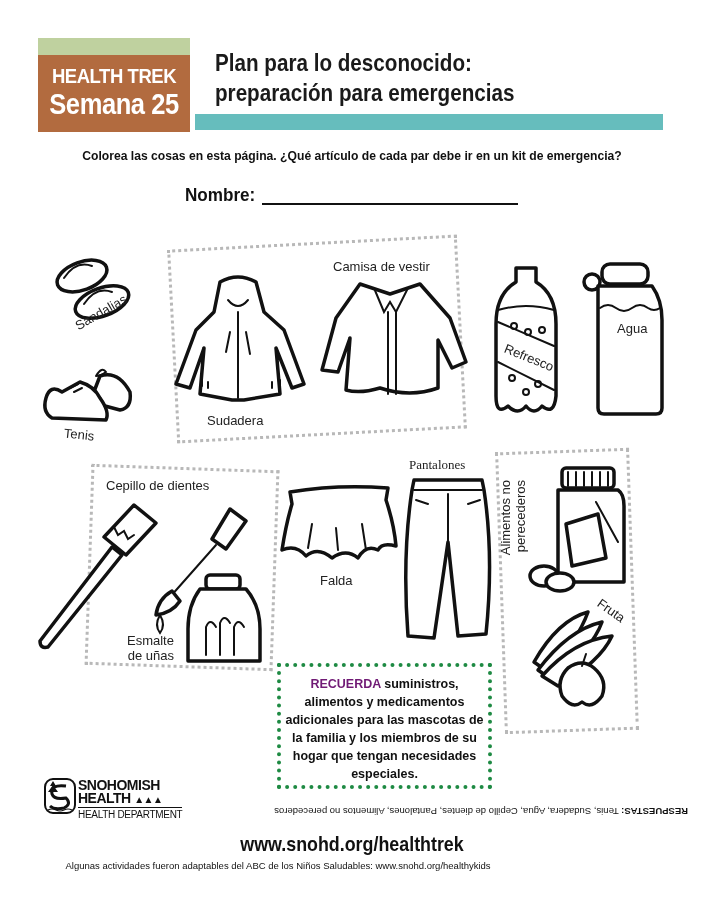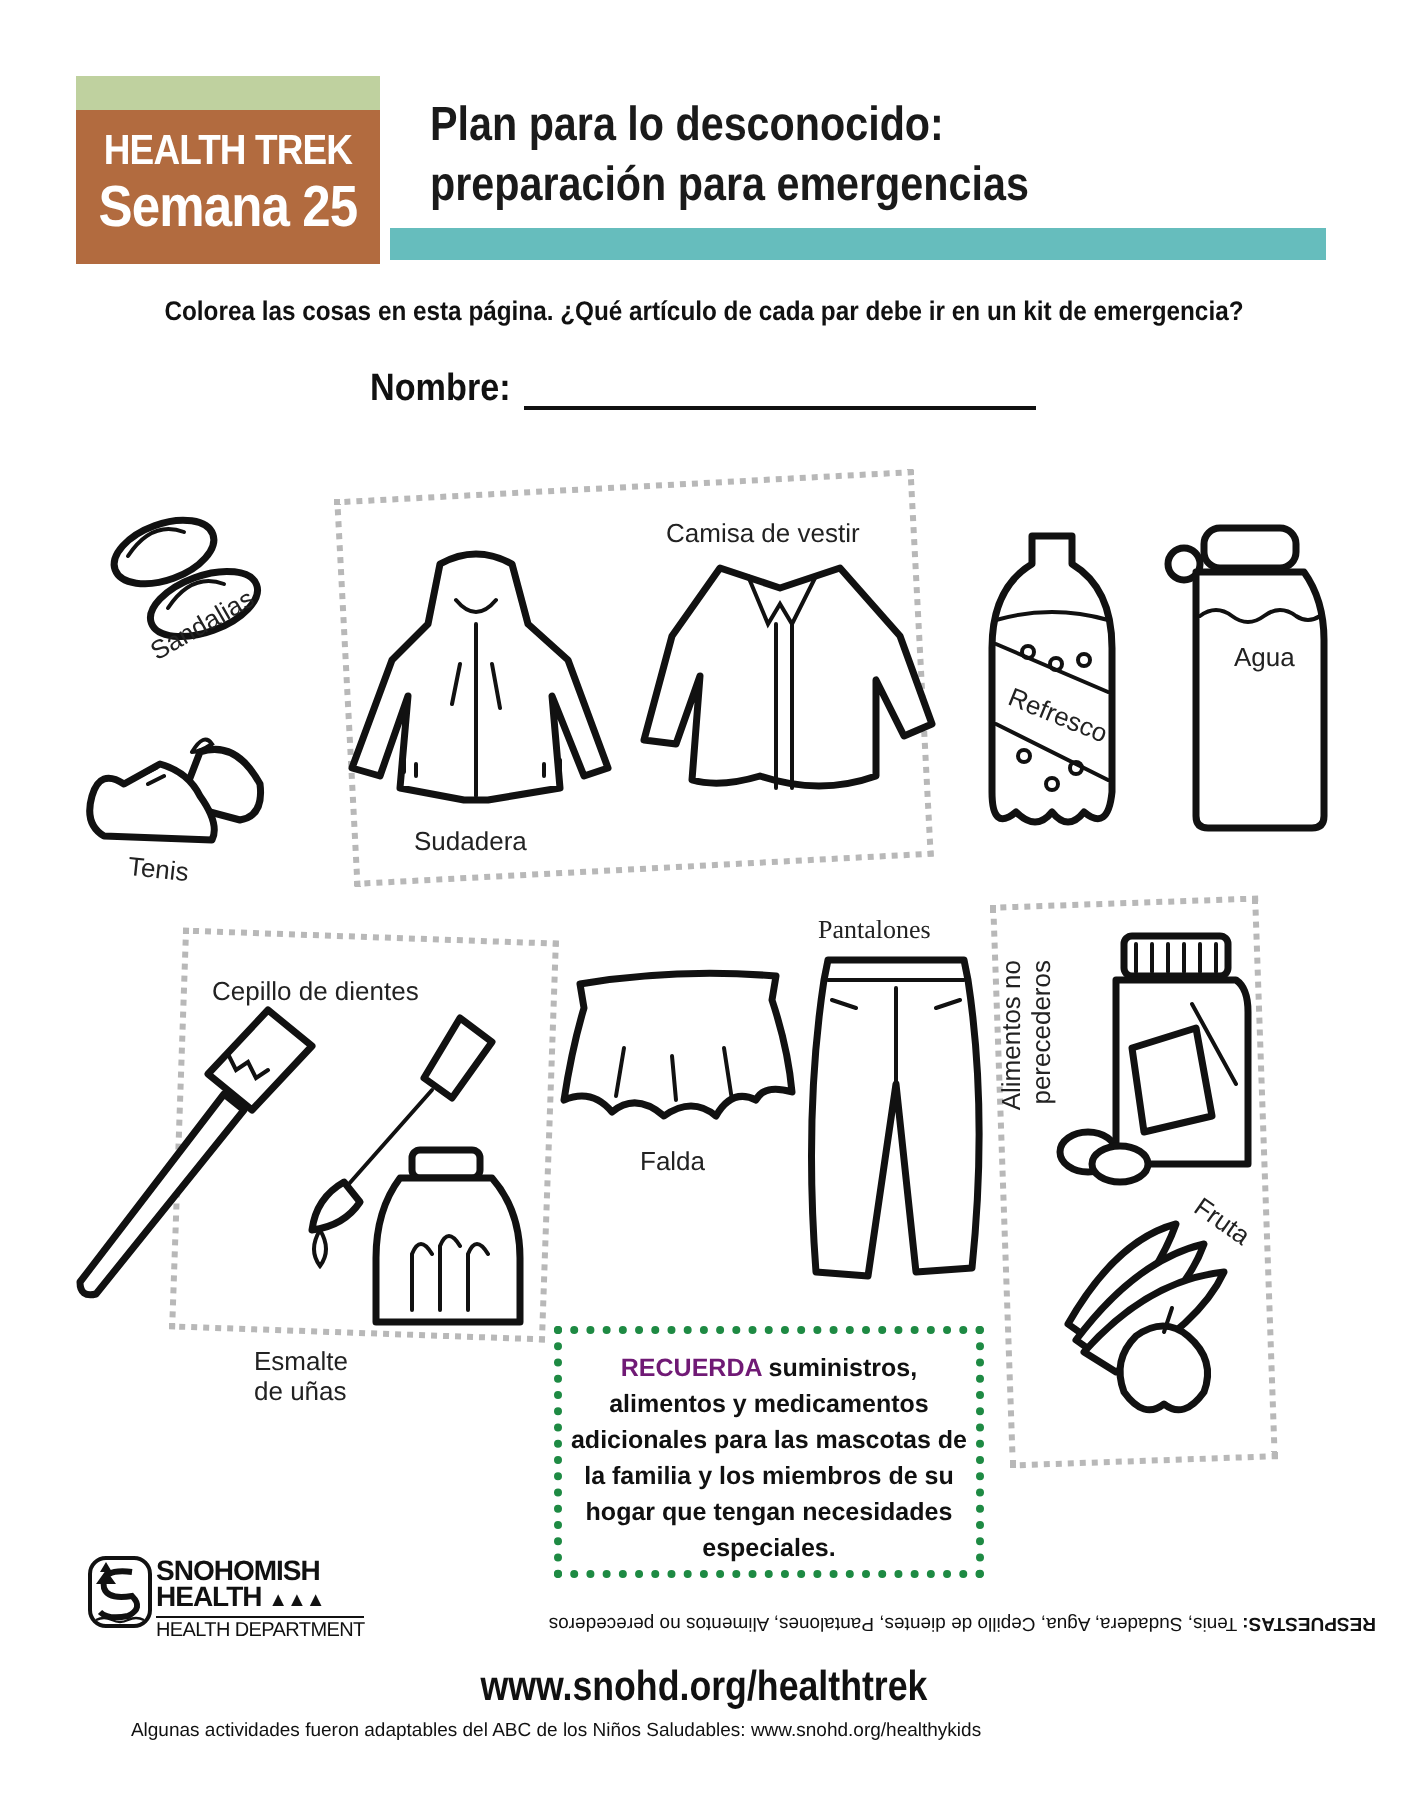--- a/index.html
+++ b/index.html
@@ -99,32 +99,32 @@
   <path class="ln" d="M20 26 L74 26 Q84 40 84 60 L84 148 Q84 154 78 154 L26 154 Q20 154 20 148 L20 60 Q20 40 20 26 Z"></path>
   <path class="thin" d="M22 48 Q30 42 38 48 Q46 54 54 48 Q62 42 70 48 Q76 52 82 48"></path>
 </svg>
 <div class="abs lbl" style="left:617px;top:321px;">Agua</div>
 
 <svg style="left:38px;top:497px;" width="130" height="160">
   <path class="ln" d="M96 8 L118 26 L88 58 L66 40 Z"></path>
   <path class="thin" d="M76 30 l4 8 l6 -4 l4 8 l6 -4"></path>
   <path class="ln" d="M74 50 L84 58 L10 150 Q2 152 2 144 Z"></path>
 </svg>
-<div class="abs lbl" style="left:106px;top:488px;">Cepillo de dientes</div>
+<div class="abs lbl" style="left:106px;top:478px;">Cepillo de dientes</div>
 
 <svg style="left:150px;top:505px;" width="120" height="160">
   <path class="ln" d="M80 4 L96 16 L76 44 L62 34 Z"></path>
   <path class="thin" d="M66 40 L20 92"></path>
   <path class="ln" d="M22 86 Q8 94 6 110 Q22 108 30 96 Z"></path>
   <path class="thin" d="M10 110 Q4 120 10 128 Q16 120 10 110"></path>
   <rect class="ln" x="56" y="70" width="34" height="14" rx="4"></rect>
   <path class="ln" d="M50 84 L96 84 Q110 100 110 124 L110 156 L38 156 L38 124 Q38 100 50 84 Z"></path>
   <path class="thin" d="M56 150 L56 122 Q60 112 66 122 M70 150 L70 118 Q74 108 80 118 M84 150 L84 122 Q88 112 94 122"></path>
 </svg>
-<div class="abs lbl" style="left:127px;top:633px;line-height:15px;margin-top:40px;">
+<div class="abs lbl" style="left:127px;top:633px;text-align:right;line-height:15px;">
   <div>Esmalte</div>
   <div>de uñas</div>
 </div>
 
 <svg style="left:278px;top:484px;" width="120" height="90">
   <path class="ln" d="M12 8 Q60 0 110 4 L108 16 Q116 40 118 62 Q104 58 100 66 Q88 60 80 74 Q68 64 54 74 Q40 62 28 72 Q18 60 4 66 Q8 40 14 20 Z"></path>
   <path class="thin" d="M34 40 l-4 24 M58 44 l2 22 M84 40 l4 26"></path>
 </svg>
 <div class="abs lbl" style="left:320px;top:573px;">Falda</div>
 

